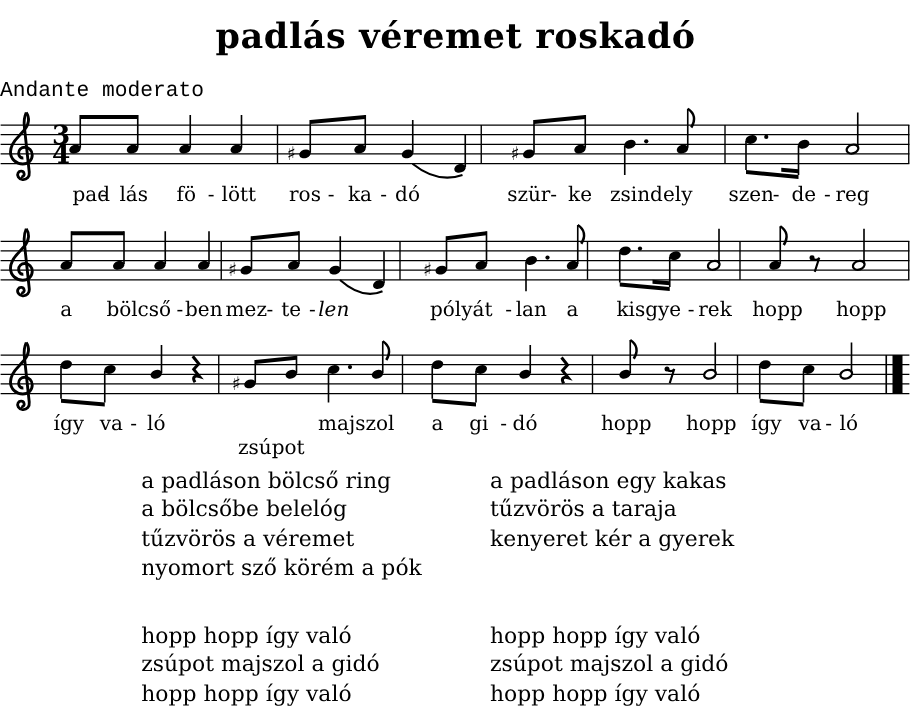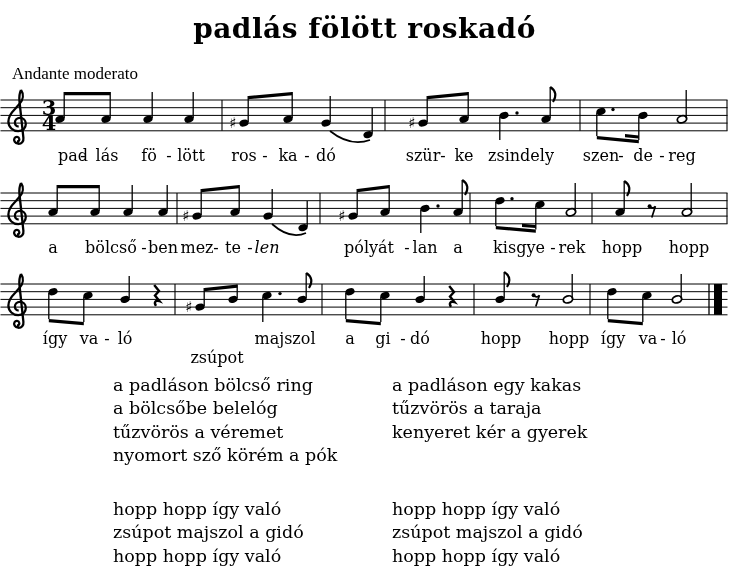--- a/index.html
+++ b/index.html
@@ -1,32 +1,32 @@
 <!DOCTYPE html>
 <html><head>
 <meta charset="utf-8">
 <style>
   html,body{margin:0;padding:0;background:#fff;}
   .page{position:relative;width:729px;height:581px;background:#ffffff;overflow:hidden;
         font-family:"DejaVu Serif", serif;color:#000;}
   .title{position:absolute;top:12px;left:0;width:729px;text-align:center;
          font-size:28px;font-weight:bold;letter-spacing:0.5px;}
-  .tempo{position:absolute;top:64px;left:12px;font-family:Liberation Serif, serif;
+  .tempo{position:absolute;top:64px;left:0;font-family:Liberation Mono, monospace;
          font-size:17px;}
   .lyrics{position:absolute;left:0;width:729px;height:22px;}
   .lyrics span{position:absolute;transform:translateX(-50%);font-size:16px;white-space:nowrap;}
   .stanza{position:absolute;font-size:17.5px;line-height:23.4px;}
   .vcol{position:absolute;top:0;white-space:nowrap;}
   svg{position:absolute;left:0;}
 </style>
 </head>
 <body>
 
 <div class="page">
-  <div class="title">padlás fölött roskadó</div>
+  <div class="title">padlás véremet roskadó</div>
   <div class="tempo">Andante moderato</div>
   <div id="score">
       <svg viewBox="0 -48 729 104" width="729" height="104" style="top: 52px;">
         <line x1="0.5" y1="0" x2="727.5" y2="0" stroke="#000" stroke-width="1"></line>
         <line x1="0.5" y1="7.7" x2="727.5" y2="7.7" stroke="#000" stroke-width="1"></line>
         <line x1="0.5" y1="15.4" x2="727.5" y2="15.4" stroke="#000" stroke-width="1"></line>
         <line x1="0.5" y1="23.1" x2="727.5" y2="23.1" stroke="#000" stroke-width="1"></line>
         <line x1="0.5" y1="30.8" x2="727.5" y2="30.8" stroke="#000" stroke-width="1"></line>
         <g>
           <path d="M 21,-10 C 23.8,-6 23.4,-0.5 19.6,3.8 L 15,9 C 10.4,13.6 8.4,17.6 8.4,21.6 C 8.4,27.2 13,31.2 18.2,31.2 C 22.8,31.2 25.8,28 25.8,24 C 25.8,20.4 23.2,17.8 19.9,17.8 C 16.9,17.8 14.9,20 14.9,22.6 C 14.9,25 16.7,26.6 18.7,26.4" fill="none" stroke="#000" stroke-width="2.3"></path>

